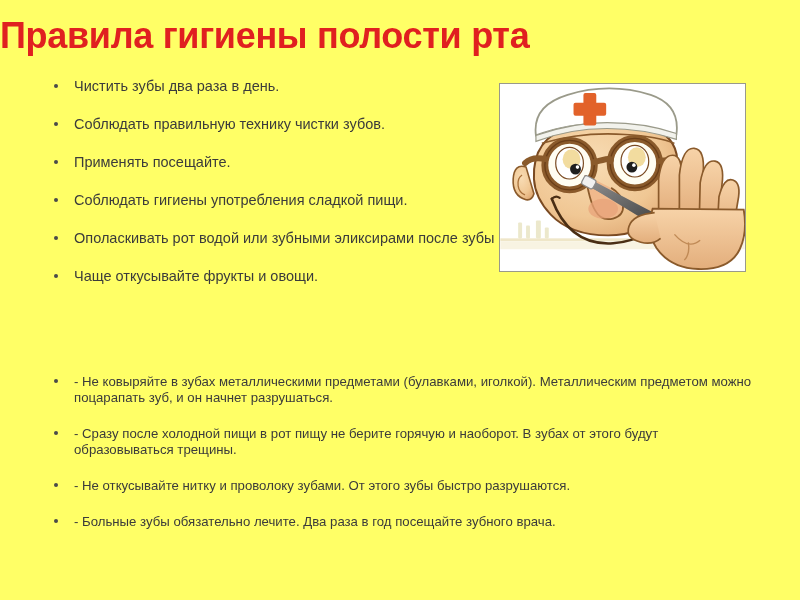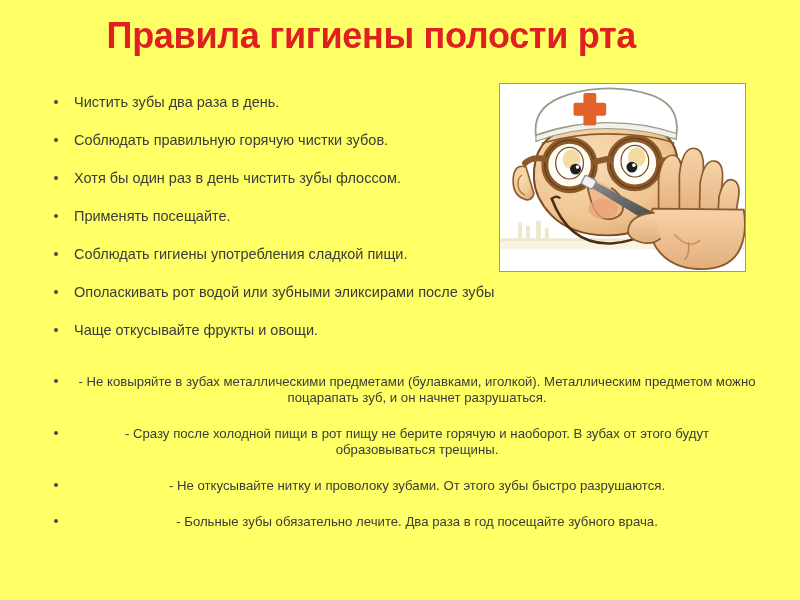--- a/index.html
+++ b/index.html
@@ -20,34 +20,34 @@
     background: #FFFF66;
     box-sizing: border-box;
   }
 
   
   .slide-title {
     position: absolute;
     left: 0;
     top: 14px;
     width: 636px;
-    text-align: right;
+    text-align: left;
     color: #E02020;
     font-size: 36px;
     font-weight: bold;
     letter-spacing: -0.3px;
     line-height: 44px;
     white-space: nowrap;
   }
 
   
   .bullets-top {
     position: absolute;
     left: 50px;
-    top: 94px;
+    top: 78px;
     width: 700px;
   }
   .bullet-row {
     position: relative;
     display: block;
     padding-left: 24px;
     margin-bottom: 21px;
     color: #3B3B3B;
     font-size: 14.5px;
     line-height: 17px;
@@ -87,21 +87,20 @@
     left: 4px;
     top: 5px;
     width: 4px;
     height: 4px;
     background: #4A4A4A;
     border-radius: 50%;
     display: block;
   }
   .bullet-row-sm .txt {
     display: block;
-    text-align: center;
   }
 
   
   .illustration {
     position: absolute;
     left: 499px;
     top: 83px;
     width: 247px;
     height: 189px;
     background: #FFFFFF;
@@ -124,27 +123,23 @@
 
   <div class="bullets-top">
 
     <div class="bullet-row">
       <span class="dot"></span>
       <span class="txt">Чистить зубы два раза в день.</span>
     </div>
 
     <div class="bullet-row">
       <span class="dot"></span>
-      <span class="txt">Соблюдать правильную горячую чистки зубов.</span>
-    </div>
-
-    <div class="bullet-row">
-      <span class="dot"></span>
-      <span class="txt">Хотя бы один раз в день чистить зубы флоссом.</span>
-    </div>
+      <span class="txt">Соблюдать правильную технику чистки зубов.</span>
+    </div>
+
 
     <div class="bullet-row">
       <span class="dot"></span>
       <span class="txt">Применять посещайте.</span>
     </div>
 
     <div class="bullet-row">
       <span class="dot"></span>
       <span class="txt">Соблюдать гигиены употребления сладкой пищи.</span>
     </div>

